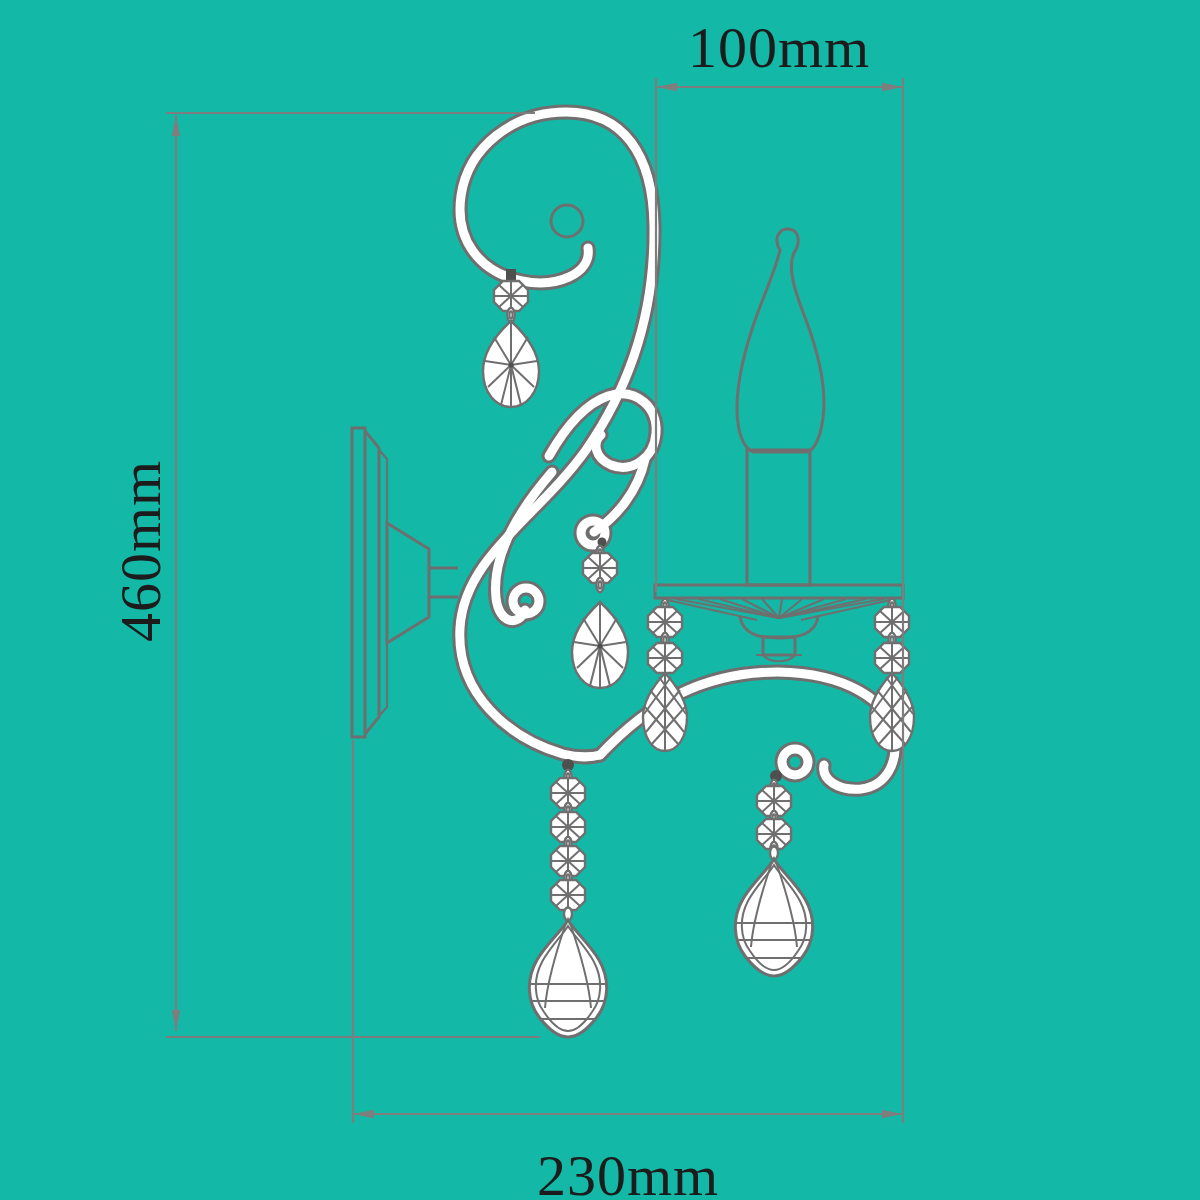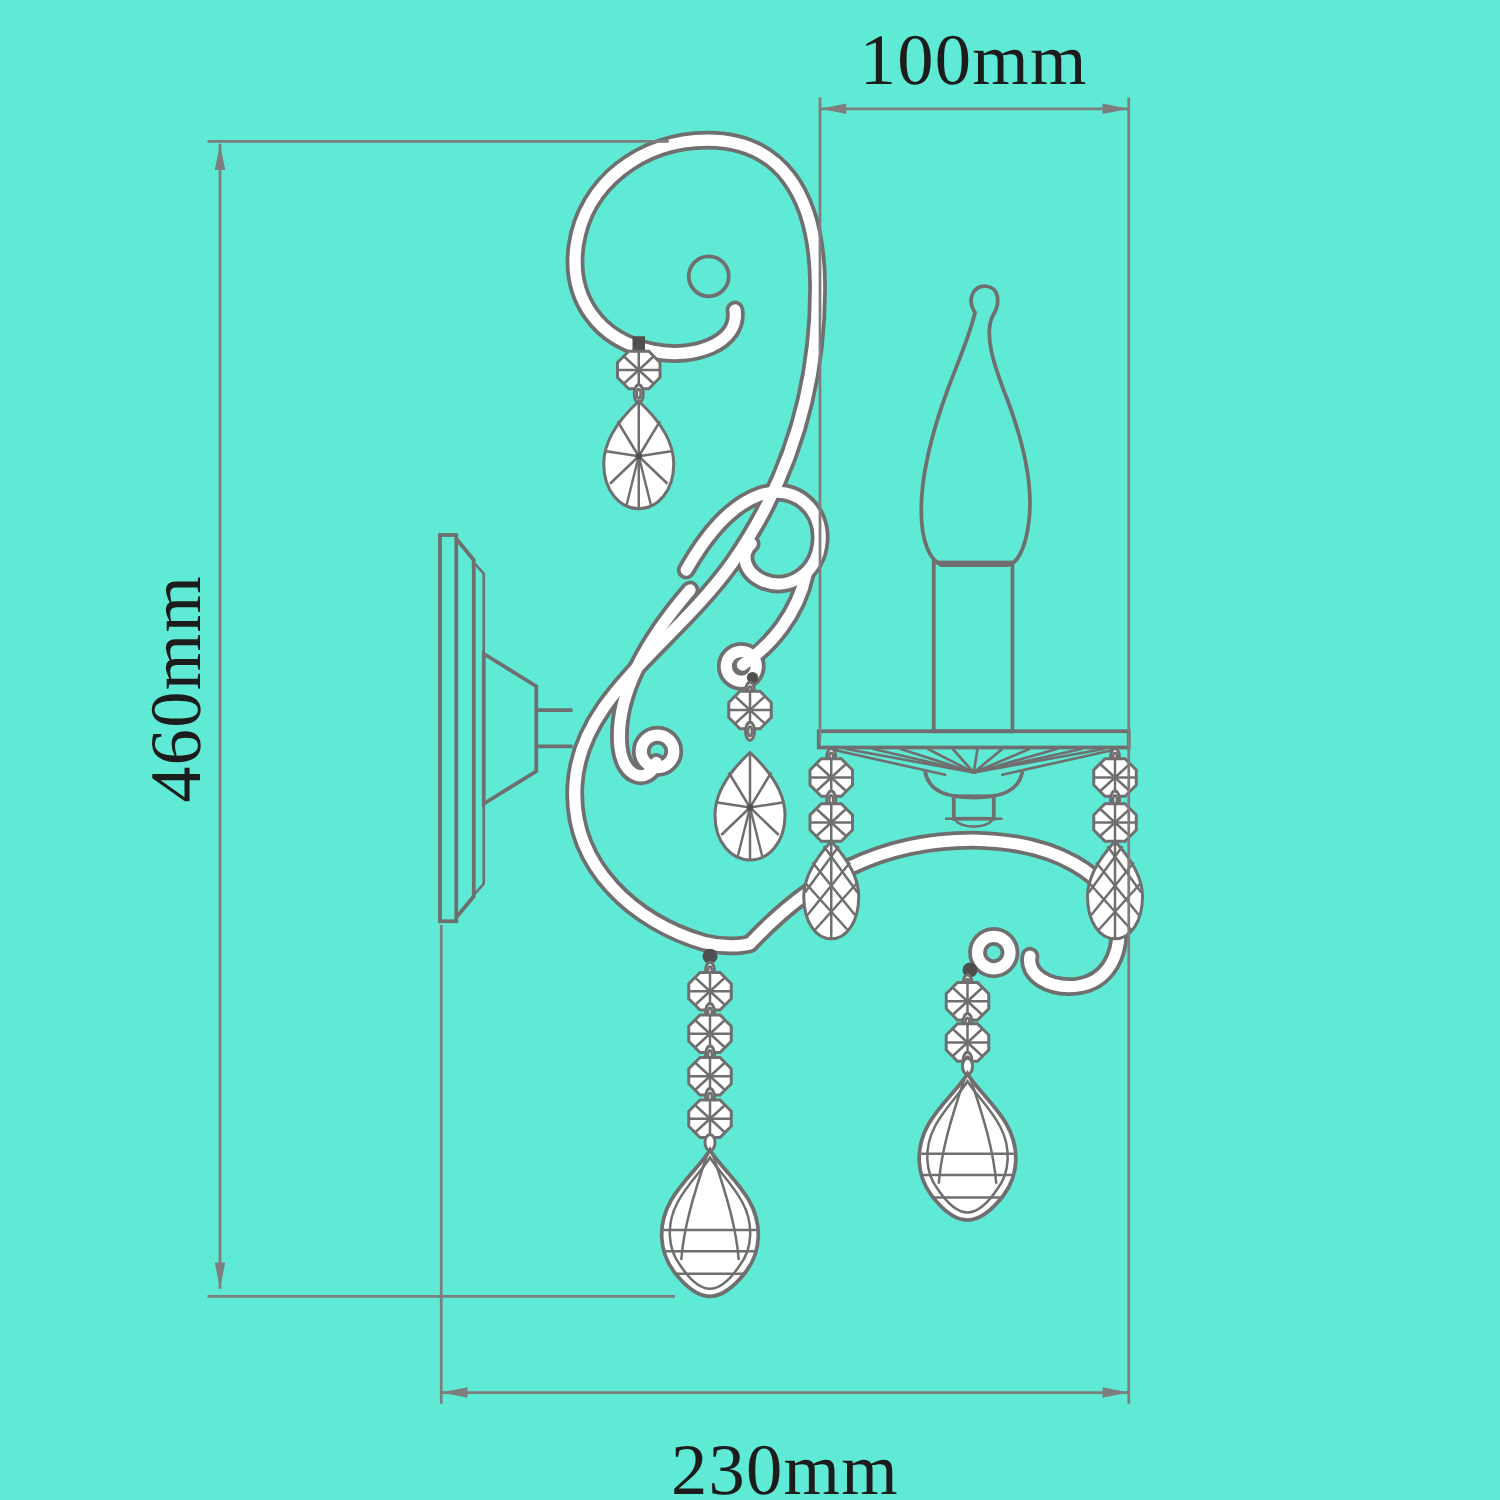--- a/index.html
+++ b/index.html
@@ -1,19 +1,19 @@
 <!DOCTYPE html>
 <html><head>
 <meta charset="utf-8">
 <style>
   html,body{margin:0;padding:0;background:#ffffff;}
   .stage{
     position:relative;
     width:1200px;height:1200px;
-    background:#5eead4;
+    background:#14b8a6;
     overflow:hidden;
     font-family:"Liberation Serif", serif;
   }
   .stage svg{position:absolute;left:0;top:0;}
   .dim-label{
     position:absolute;
     color:#1c1c1c;
     font-size:58px;
     line-height:1;
     white-space:nowrap;

